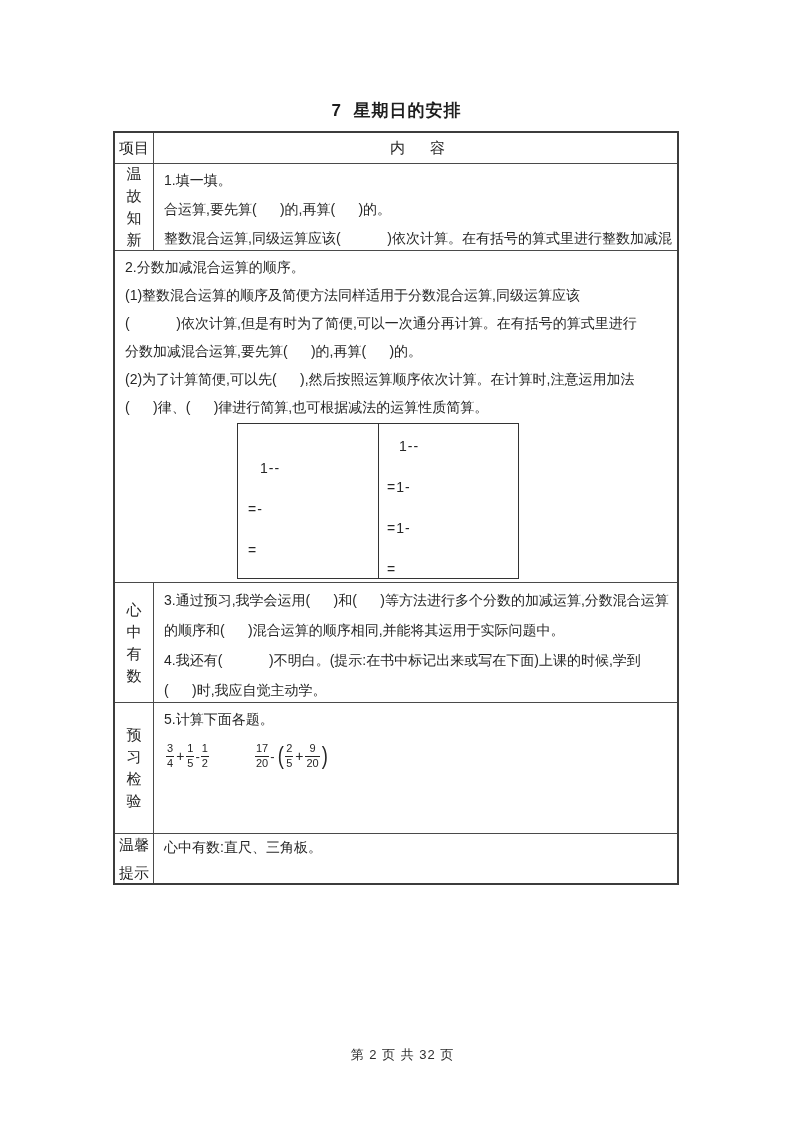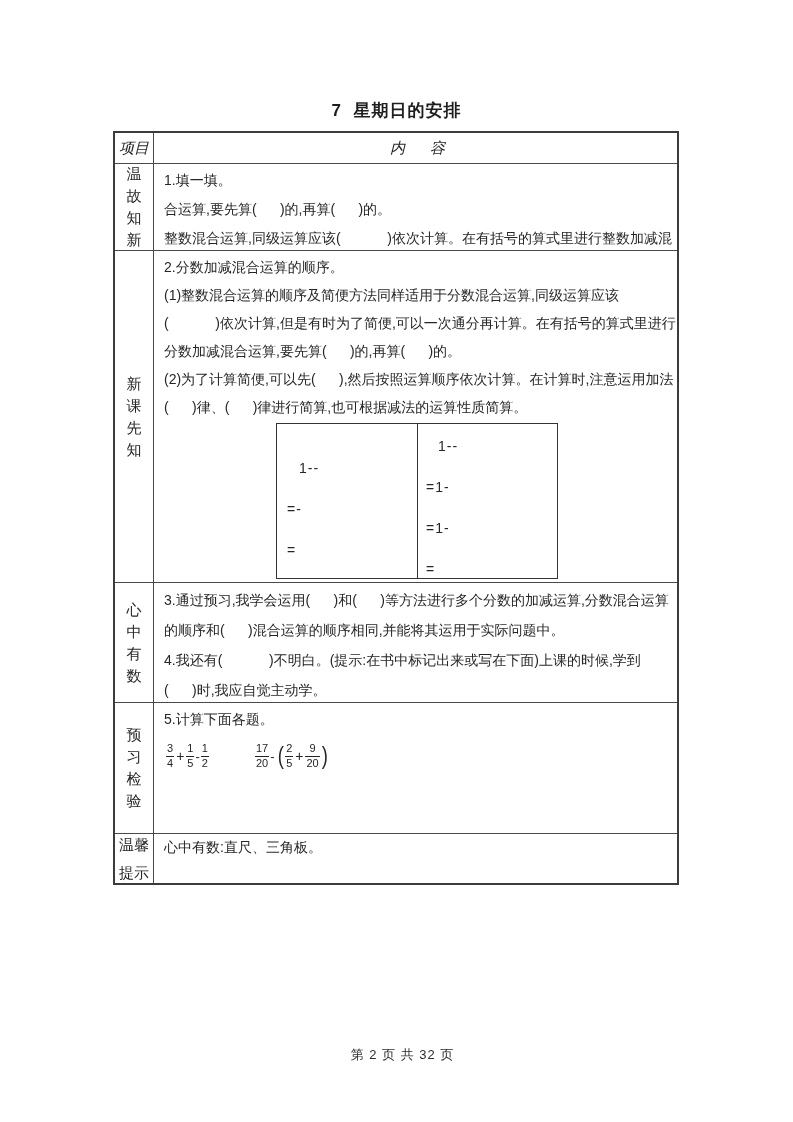--- a/index.html
+++ b/index.html
@@ -38,21 +38,21 @@
     justify-content: center;
     text-align: center;
     font-size: 15px;
   }
   .content-cell {
     flex: 1 1 auto;
     padding: 2px 6px 0 10px;
     font-size: 14px;
     overflow: hidden;
   }
-  .header-row { height: 30px; font-style: italic; }
+  .header-row { height: 30px; }
   .header-row .label-cell { font-size: 15px; }
   .header-row .content-cell {
     display: flex; align-items: center; justify-content: center;
     font-size: 15px; white-space: pre; padding-top: 0;
   }
   .row-review { height: 87px; }
   .row-newlesson { height: 332px; }
   .row-confidence { height: 120px; }
   .row-check { height: 131px; }
   .row-tips { height: 50px; }
@@ -131,23 +131,20 @@
       <div class="vlabel">温故知新</div>
     </div>
     <div class="content-cell">
       <p class="line">1.填一填。</p>
       <p class="line">合运算,要先算(      )的,再算(      )的。</p>
       <p class="line">整数混合运算,同级运算应该(            )依次计算。在有括号的算式里进行整数加减混</p>
     </div>
   </div>
 
   <div class="row row-newlesson">
-    <div class="label-cell">
-      <div class="vlabel">新课先知</div>
-    </div>
     <div class="content-cell">
       <p class="line">2.分数加减混合运算的顺序。</p>
       <p class="line">(1)整数混合运算的顺序及简便方法同样适用于分数混合运算,同级运算应该</p>
       <p class="line">(            )依次计算,但是有时为了简便,可以一次通分再计算。在有括号的算式里进行</p>
       <p class="line">分数加减混合运算,要先算(      )的,再算(      )的。</p>
       <p class="line">(2)为了计算简便,可以先(      ),然后按照运算顺序依次计算。在计算时,注意运用加法</p>
       <p class="line">(      )律、(      )律进行简算,也可根据减法的运算性质简算。</p>
       <div class="eq-box">
         <div class="eq-left">
           <div class="eq-line eq-indent">1--</div>

